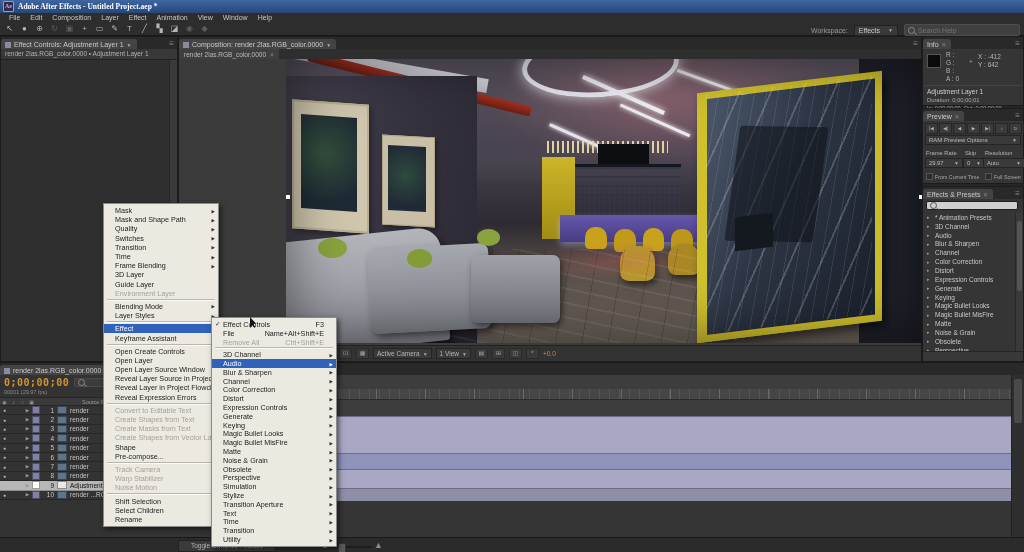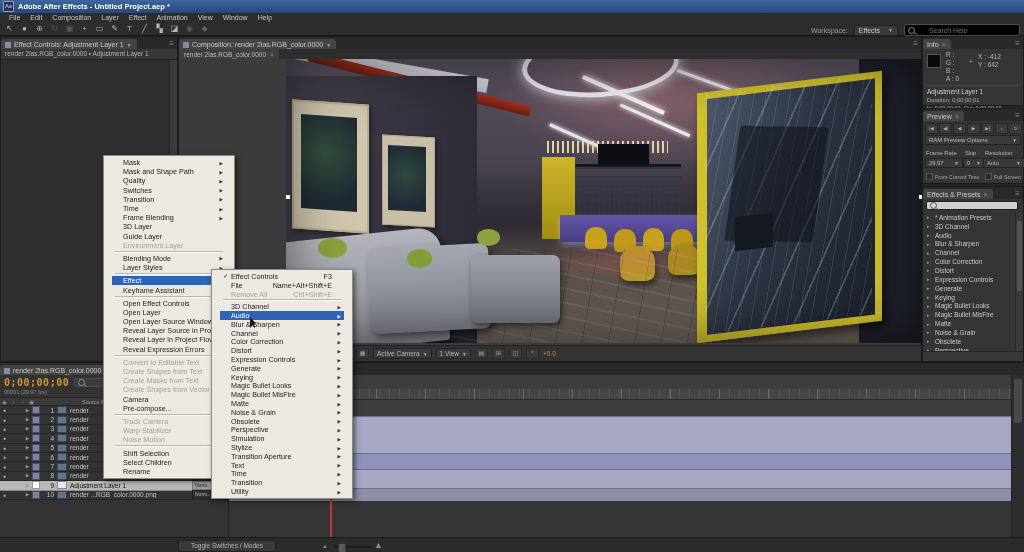--- a/index.html
+++ b/index.html
@@ -3,35 +3,35 @@
 <meta charset="utf-8">
 <style>
   html,body{margin:0;padding:0;background:#111;}
   #app{position:relative;width:1024px;height:552px;background:#262626;overflow:hidden;
        font-family:"Liberation Sans",sans-serif;-webkit-font-smoothing:antialiased;cursor:default;}
   .abs{position:absolute;}
 
   
   .titlebar{position:absolute;left:0;top:0;width:1024px;height:13px;
     background:linear-gradient(#3e66a0,#26477a);color:#fff;font-size:7.5px;font-weight:bold;
-    display:flex;align-items:center;gap:4px;padding-left:3px;box-sizing:border-box;}
+    display:flex;align-items:center;gap:4px;padding-left:3px;box-sizing:border-box;font-family:Liberation Serif, serif;}
   .ae-badge{width:9px;height:9px;background:#2e2e4a;border:1px solid #8fa3c8;color:#b9a8e8;
     font-size:6px;font-weight:bold;text-align:center;line-height:9px;border-radius:1px;}
   .menubar{position:absolute;left:0;top:13px;width:1024px;height:9px;background:#2d2d2d;
     display:flex;align-items:center;padding-left:4px;font-size:7px;color:#c6c6c6;}
   .mb-item{padding:0 5px;}
   .toolbar{position:absolute;left:0;top:22px;width:1024px;height:14px;background:#2d2d2d;
     border-bottom:1px solid #171717;box-sizing:border-box;display:flex;align-items:center;}
   .tools{display:flex;gap:2px;padding-left:3px;}
   .tool{width:13px;height:11px;color:#b5b5b5;font-size:8px;line-height:11px;text-align:center;}
   .tool.dis{color:#5d5d5d;}
   .tb-right{position:absolute;right:4px;top:24px;display:flex;align-items:center;gap:6px;font-size:7px;color:#999;}
   .ws-dd{background:#3a3a3a;border:1px solid #222;color:#ccc;padding:1px 4px;display:flex;gap:8px;align-items:center;}
-  .searchbox{width:108px;height:10px;background:#000000;border:1px solid #4d4d4d;border-radius:2px;
-    color:#8a8a8a;font-size:7px;display:flex;align-items:center;gap:14px;padding:0 3px;}
+  .searchbox{width:108px;height:10px;background:#404040;border:1px solid #4d4d4d;border-radius:2px;
+    color:#8a8a8a;font-size:7px;display:flex;align-items:center;gap:3px;padding:0 3px;}
   .searchbox input{background:transparent;border:none;outline:none;color:#8a8a8a;font-size:7px;width:90px;
     font-family:"Liberation Sans",sans-serif;padding:0;}
   .mag{width:5px;height:5px;border:1px solid #8a8a8a;border-radius:50%;position:relative;display:inline-block;flex:none;}
   .mag::after{content:"";position:absolute;width:3px;height:1px;background:#8a8a8a;right:-3px;bottom:-1px;transform:rotate(40deg);}
 
   
   .panel{position:absolute;background:#333;border:1px solid #1c1c1c;box-sizing:border-box;display:flex;flex-direction:column;}
   .ptab-row{height:12px;background:#292929;display:flex;align-items:flex-end;flex:none;}
   .ptab{background:#444;color:#c9c9c9;font-size:7px;padding:2px 5px 1px 4px;border-radius:3px 3px 0 0;
     display:flex;gap:3px;align-items:center;white-space:nowrap;}
@@ -110,21 +110,21 @@
   
   .statusbar{position:absolute;left:0;top:537px;width:1024px;height:15px;background:#2b2b2b;border-top:1px solid #191919;box-sizing:border-box;}
   .toggle-btn{position:absolute;left:178px;top:2px;height:10px;line-height:10px;padding:0 12px;background:#3a3a3a;
     border:1px solid #222;border-radius:2px;font-size:6.5px;color:#b2b2b2;}
   .zslider-track{position:absolute;left:334px;top:8px;width:38px;height:2px;background:#1d1d1d;}
   .zslider-thumb{position:absolute;left:338px;top:5px;width:6px;height:8px;background:#5a5a5a;border:1px solid #333;}
   .mtn{position:absolute;color:#8a8a8a;}
 
   
   .cmenu{position:absolute;background:#ece9e1;border:1px solid #8a8a8a;box-shadow:2px 2px 5px rgba(0,0,0,.55);
-    padding:2px 8px;font-size:7.2px;color:#1b1b1b;z-index:100;}
+    padding:2px 0;font-size:7.2px;color:#1b1b1b;z-index:100;margin-top:48px;}
   .cm-row{display:flex;align-items:center;height:9.2px;padding:0 12px 0 3px;position:relative;white-space:nowrap;}
   .sub .cm-row{height:8.8px;}
   .cm-ck{width:8px;font-size:6.5px;flex:none;}
   .cm-sc{margin-left:auto;padding-left:10px;}
   .cm-ar{position:absolute;right:3px;font-size:4.5px;color:#333;top:50%;transform:translateY(-50%);}
   .cm-row.hl{background:#2f62b8;color:#fff;}
   .cm-row.hl .cm-ar{color:#fff;}
   .cm-row.dis{color:#a6a298;}
   .cm-sep{height:1px;background:#bab6ad;border-bottom:1px solid #fbfaf6;margin:1px 3px;}
 
@@ -721,21 +721,21 @@
         <span class="cm-ar">▶</span>
       </div>
       <div class="cm-row">
         <span class="cm-ck"></span>
         <span class="cm-lb">Keyframe Assistant</span>
         <span class="cm-ar">▶</span>
       </div>
       <div class="cm-sep"></div>
       <div class="cm-row">
         <span class="cm-ck"></span>
-        <span class="cm-lb">Open Effect Controls</span>
+        <span class="cm-lb">Open Create Controls</span>
       </div>
       <div class="cm-row">
         <span class="cm-ck"></span>
         <span class="cm-lb">Open Layer</span>
       </div>
       <div class="cm-row">
         <span class="cm-ck"></span>
         <span class="cm-lb">Open Layer Source Window</span>
       </div>
       <div class="cm-row">
@@ -762,21 +762,21 @@
       <div class="cm-row dis">
         <span class="cm-ck"></span>
         <span class="cm-lb">Create Masks from Text</span>
       </div>
       <div class="cm-row dis">
         <span class="cm-ck"></span>
         <span class="cm-lb">Create Shapes from Vector Layer</span>
       </div>
       <div class="cm-row">
         <span class="cm-ck"></span>
-        <span class="cm-lb">Camera</span>
+        <span class="cm-lb">Shape</span>
         <span class="cm-ar">▶</span>
       </div>
       <div class="cm-row">
         <span class="cm-ck"></span>
         <span class="cm-lb">Pre-compose...</span>
       </div>
       <div class="cm-sep"></div>
       <div class="cm-row dis">
         <span class="cm-ck"></span>
         <span class="cm-lb">Track Camera</span>

